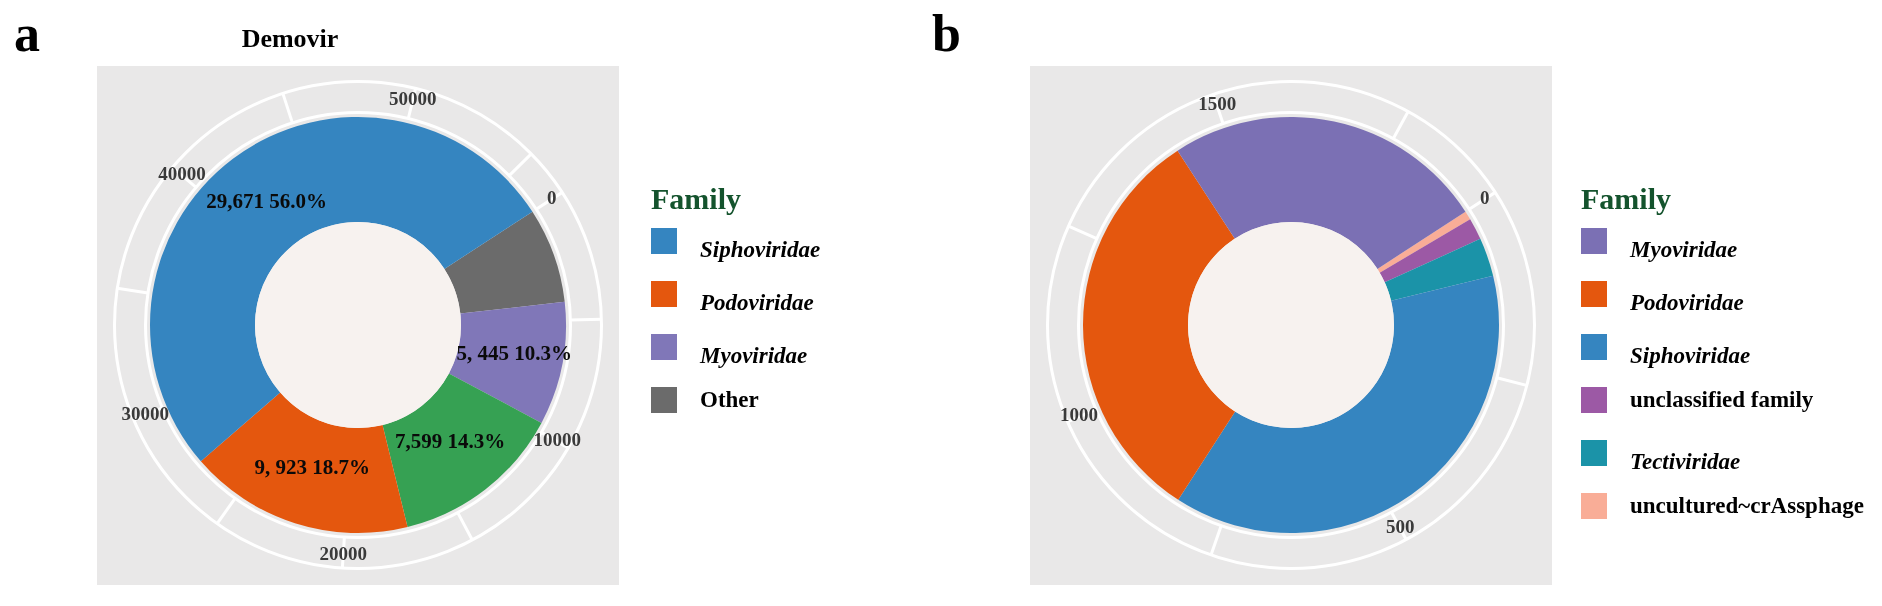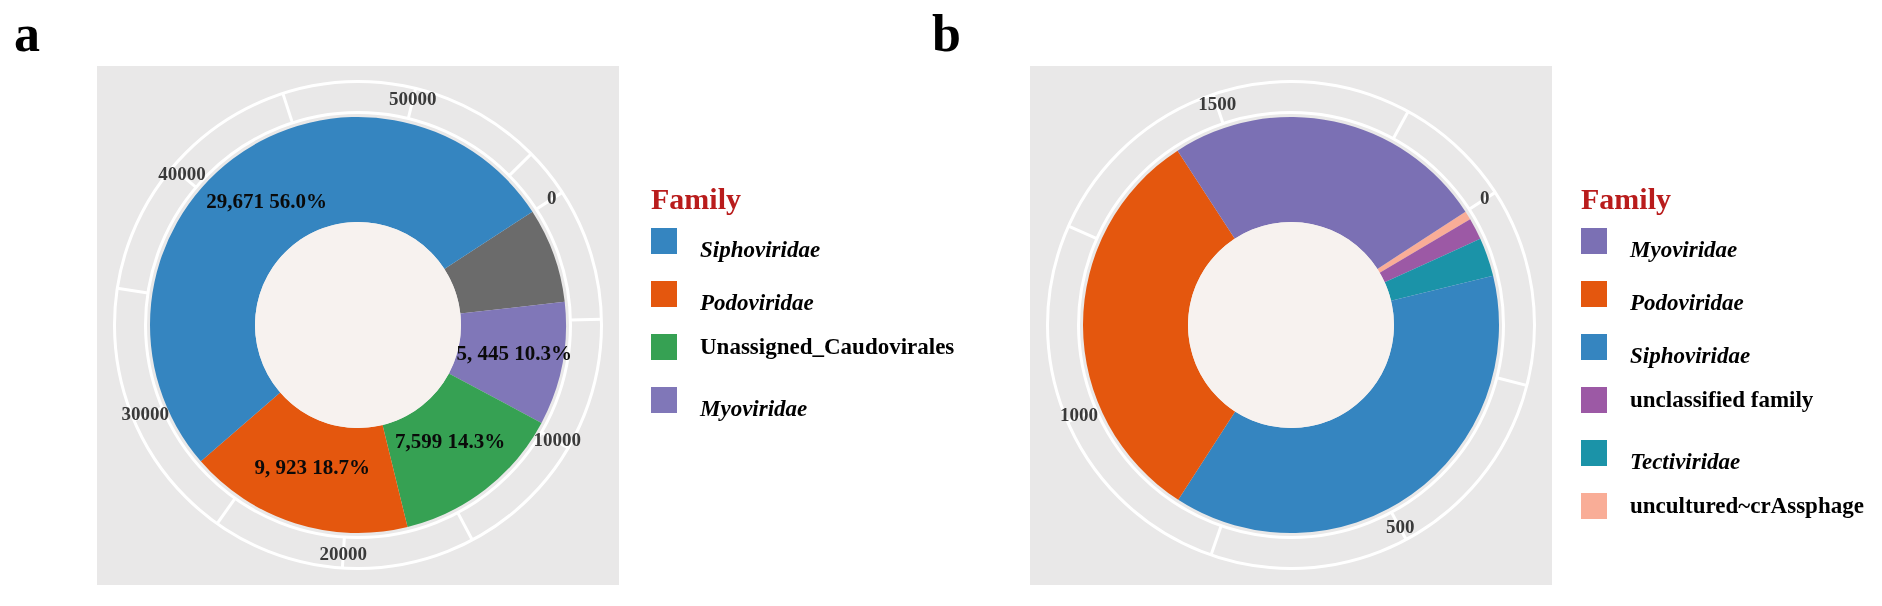--- a/index.html
+++ b/index.html
@@ -16,32 +16,33 @@
   #plot-a{left:97px;}
   #plot-b{left:1030px;}
   .plot-area svg{position:absolute;left:0;top:0;}
   .tick-label{font-family:"Liberation Serif","DejaVu Serif",serif;font-size:19px;
               font-weight:600;fill:#3a3a3a;}
   .seg-label{font-family:"Liberation Serif","DejaVu Serif",serif;font-size:21px;
              font-weight:bold;fill:#0a0a0a;}
   .legend{position:absolute;top:182px;}
   #legend-a{left:651px;}
   #legend-b{left:1581px;}
-  .legend-title{font-weight:bold;font-size:30px;color:#b91c1c;margin-bottom:12px;}
+  .legend-title{font-weight:bold;font-size:30px;color:#14532d;margin-bottom:12px;}
   .legend-row{display:flex;align-items:center;height:26px;margin-bottom:27px;}
   .legend-swatch{width:26px;height:26px;flex:0 0 26px;}
   .legend-label{margin-left:23px;font-weight:bold;font-size:23px;color:#000;white-space:nowrap;}
   .legend-label.italic{font-style:italic;margin-top:18px;}
 </style>
 </head>
 <body>
 
 <div class="canvas">
 
   <div class="panel-letter" id="letter-a">a</div>
+  <div class="chart-title" id="title-a">Demovir</div>
   <div class="plot-area" id="plot-a">
     <svg id="svg-a" width="522" height="519">
         <path d="M435.4434781326482,145.71508071687435 A208,208 0 0 1 467.70450452980356,235.82139333159944 L363.3584806085085,247.52213227478242 A103,103 0 0 0 347.38306849837863,202.9021793934522 Z" fill="#6b6b6b"></path>
         <path d="M467.70450452980356,235.82139333159944 A208,208 0 0 1 444.5004894747207,356.93656295040125 L351.86803084565497,307.4974326148622 A103,103 0 0 0 363.3584806085085,247.52213227478242 Z" fill="#8077b8"></path>
         <path d="M444.5004894747207,356.93656295040125 A208,208 0 0 1 310.5448407997097,461.0131400432443 L285.5342240498562,359.03535300218346 A103,103 0 0 0 351.86803084565497,307.4974326148622 Z" fill="#36a153"></path>
         <path d="M310.5448407997097,461.0131400432443 A208,208 0 0 1 103.85358338348601,395.2681318011993 L183.18230331009164,326.4789306515554 A103,103 0 0 0 285.5342240498562,359.03535300218346 Z" fill="#e4570e"></path>
         <path d="M103.85358338348601,395.2681318011993 A208,208 0 1 1 435.44347813264824,145.71508071687435 L347.3830684983787,202.9021793934522 A103,103 0 1 0 183.18230331009164,326.4789306515554 Z" fill="#3585c0"></path>
         <circle cx="261" cy="259" r="212.5" fill="none" stroke="#ffffff" stroke-width="3"></circle>
         <circle cx="261" cy="259" r="243.5" fill="none" stroke="#ffffff" stroke-width="3"></circle>
         <line x1="439.21749568840255" y1="143.26420505930673" x2="465.2162832947107" y2="126.38039497384088" stroke="#ffffff" stroke-width="3"></line>
@@ -74,26 +75,26 @@
     <div class="legend-items">
         <div class="legend-row">
           <span class="legend-swatch" style="background: rgb(53, 133, 192);"></span>
           <span class="legend-label italic">Siphoviridae</span>
         </div>
         <div class="legend-row">
           <span class="legend-swatch" style="background: rgb(228, 87, 14);"></span>
           <span class="legend-label italic">Podoviridae</span>
         </div>
         <div class="legend-row">
-          <span class="legend-swatch" style="background: rgb(54, 161, 83);"></span>
-          <span class="legend-label">Unassigned_Caudovirales</span>
+          <span class="legend-swatch" style="background: rgb(128, 119, 184);"></span>
+          <span class="legend-label italic">Myoviridae</span>
         </div>
         <div class="legend-row">
-          <span class="legend-swatch" style="background: rgb(128, 119, 184);"></span>
-          <span class="legend-label italic">Myoviridae</span>
+          <span class="legend-swatch" style="background: rgb(107, 107, 107);"></span>
+          <span class="legend-label">Other</span>
         </div>
       </div>
   </div>
 
   <div class="panel-letter" id="letter-b">b</div>
   <div class="plot-area" id="plot-b">
     <svg id="svg-b" width="522" height="519">
         <path d="M435.4434781326482,145.71508071687435 A208,208 0 0 1 440.1533388682799,153.3208574393828 L349.71535530496556,206.6685015204636 A103,103 0 0 0 347.38306849837863,202.9021793934522 Z" fill="#f9ad97"></path>
         <path d="M440.1533388682799,153.3208574393828 A208,208 0 0 1 450.31829354613103,172.845582070442 L354.7489626694784,216.33699496757464 A103,103 0 0 0 349.71535530496556,206.6685015204636 Z" fill="#9c59a5"></path>
         <path d="M450.31829354613103,172.845582070442 A208,208 0 0 1 463.1135521884703,209.86638602994407 L361.0850763240983,234.669412312905 A103,103 0 0 0 354.7489626694784,216.33699496757464 Z" fill="#1b93a8"></path>

